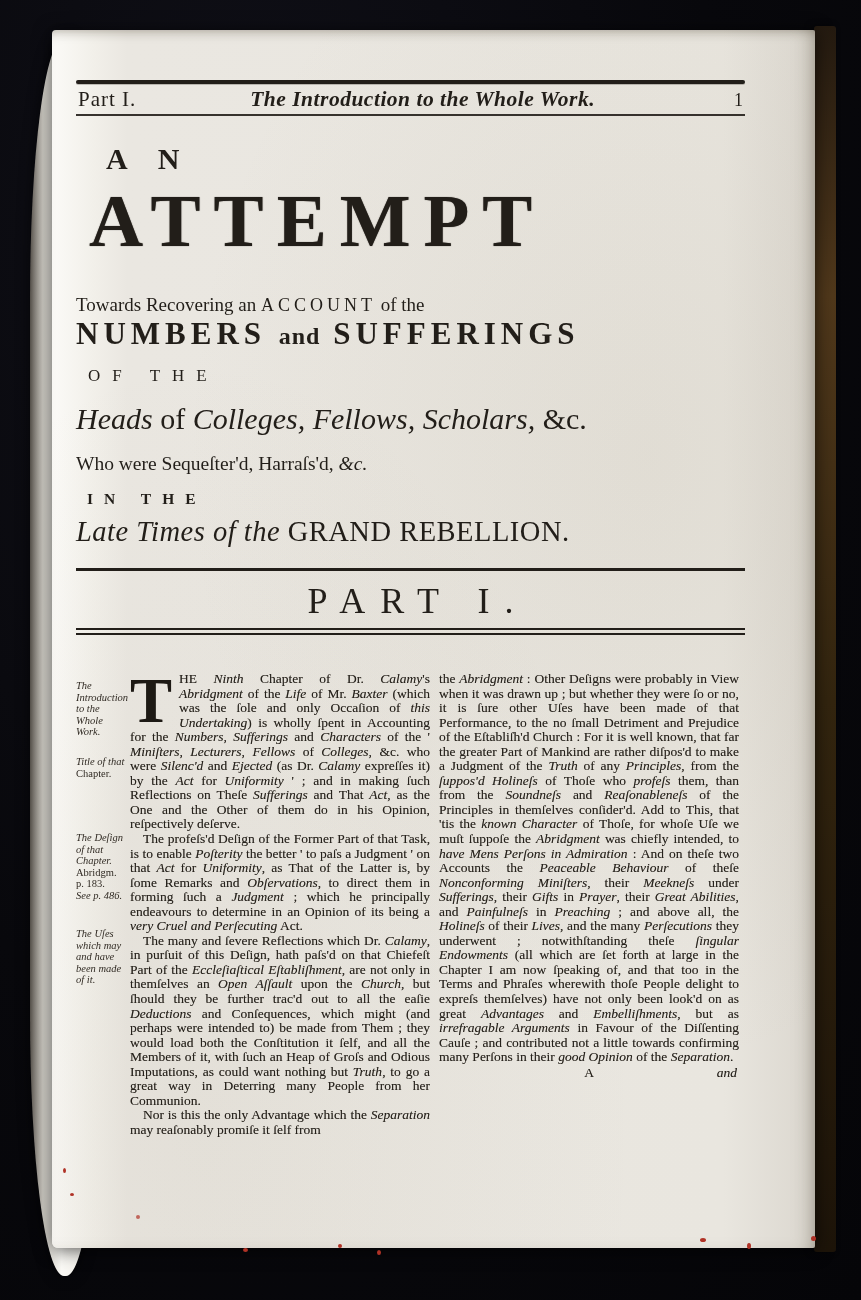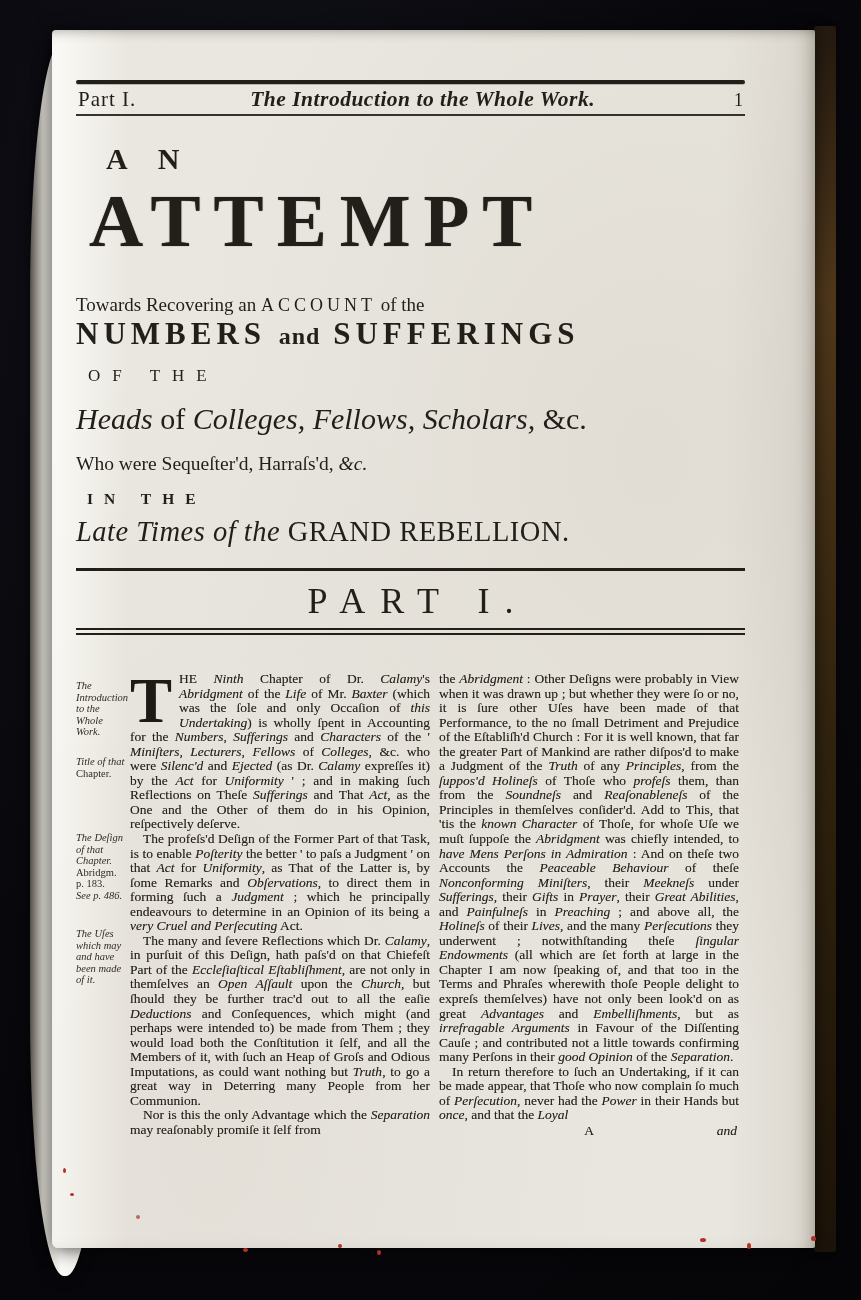--- a/index.html
+++ b/index.html
@@ -125,21 +125,20 @@
 
         <div class="col">
           <p><span class="dropcap">T</span>HE <i>Ninth</i> Chapter of Dr. <i>Calamy</i>'s <i>Abridgment</i> of the <i>Life</i> of Mr. <i>Baxter</i> (which was the ſole and only Occaſion of <i>this Undertaking</i>) is wholly ſpent in Accounting for the <i>Numbers, Sufferings</i> and <i>Characters</i> of the ' <i>Miniſters, Lecturers, Fellows</i> of <i>Colleges,</i> &amp;c. who were <i>Silenc'd</i> and <i>Ejected</i> (as Dr. <i>Calamy</i> expreſſes it) by the <i>Act</i> for <i>Uniformity</i> ' ; and in making ſuch Reflections on Theſe <i>Sufferings</i> and That <i>Act</i>, as the One and the Other of them do in his Opinion, reſpectively deſerve.</p>
           <p>The profeſs'd Deſign of the Former Part of that Task, is to enable <i>Poſterity</i> the better ' to paſs a Judgment ' on that <i>Act</i> for <i>Uniformity</i>, as That of the Latter is, by ſome Remarks and <i>Obſervations</i>, to direct them in forming ſuch a <i>Judgment</i> ; which he principally endeavours to determine in an Opinion of its being a <i>very Cruel and Perſecuting</i> Act.</p>
           <p>The many and ſevere Reflections which Dr. <i>Calamy</i>, in purſuit of this Deſign, hath paſs'd on that Chiefeſt Part of the <i>Eccleſiaſtical Eſtabliſhment</i>, are not only in themſelves an <i>Open Aſſault</i> upon the <i>Church</i>, but ſhould they be further trac'd out to all the eaſie <i>Deductions</i> and Conſequences, which might (and perhaps were intended to) be made from Them ; they would load both the Conſtitution it ſelf, and all the Members of it, with ſuch an Heap of Groſs and Odious Imputations, as could want nothing but <i>Truth</i>, to go a great way in Deterring many People from her Communion.</p>
           <p>Nor is this the only Advantage which the <i>Separation</i> may reaſonably promiſe it ſelf from</p>
         </div>
 
         <div class="col">
           <p>the <i>Abridgment</i> : Other Deſigns were probably in View when it was drawn up ; but whether they were ſo or no, it is ſure other Uſes have been made of that Performance, to the no ſmall Detriment and Prejudice of the Eſtabliſh'd Church : For it is well known, that far the greater Part of Mankind are rather diſpos'd to make a Judgment of the <i>Truth</i> of any <i>Principles</i>, from the <i>ſuppos'd Holineſs</i> of Thoſe who <i>profeſs</i> them, than from the <i>Soundneſs</i> and <i>Reaſonableneſs</i> of the Principles in themſelves conſider'd. Add to This, that 'tis the <i>known Character</i> of Thoſe, for whoſe Uſe we muſt ſuppoſe the <i>Abridgment</i> was chiefly intended, to <i>have Mens Perſons in Admiration</i> : And on theſe two Accounts the <i>Peaceable Behaviour</i> of theſe <i>Nonconforming Miniſters</i>, their <i>Meekneſs</i> under <i>Sufferings</i>, their <i>Gifts</i> in <i>Prayer</i>, their <i>Great Abilities</i>, and <i>Painfulneſs</i> in <i>Preaching</i> ; and above all, the <i>Holineſs</i> of their <i>Lives</i>, and the many <i>Perſecutions</i> they underwent ; notwithſtanding theſe <i>ſingular Endowments</i> (all which are ſet forth at large in the Chapter I am now ſpeaking of, and that too in the Terms and Phraſes wherewith thoſe People delight to expreſs themſelves) have not only been look'd on as great <i>Advantages</i> and <i>Embelliſhments</i>, but as <i>irrefragable Arguments</i> in Favour of the Diſſenting Cauſe ; and contributed not a little towards confirming many Perſons in their <i>good Opinion</i> of the <i>Separation</i>.</p>
-          <p>In return therefore to ſuch an Undertaking, if it can be made appear, that Thoſe who now complain ſo much of <i>Perſecution</i>, never had the <i>Power</i> in their Hands but <i>once</i>, and that the <i>Loyal</i></p>
           <div class="sig-row">
             <span class="sig-a">A</span>
             <span class="catchword">and</span>
           </div>
         </div>
       </div>
 
     </div>
   </div>
 

